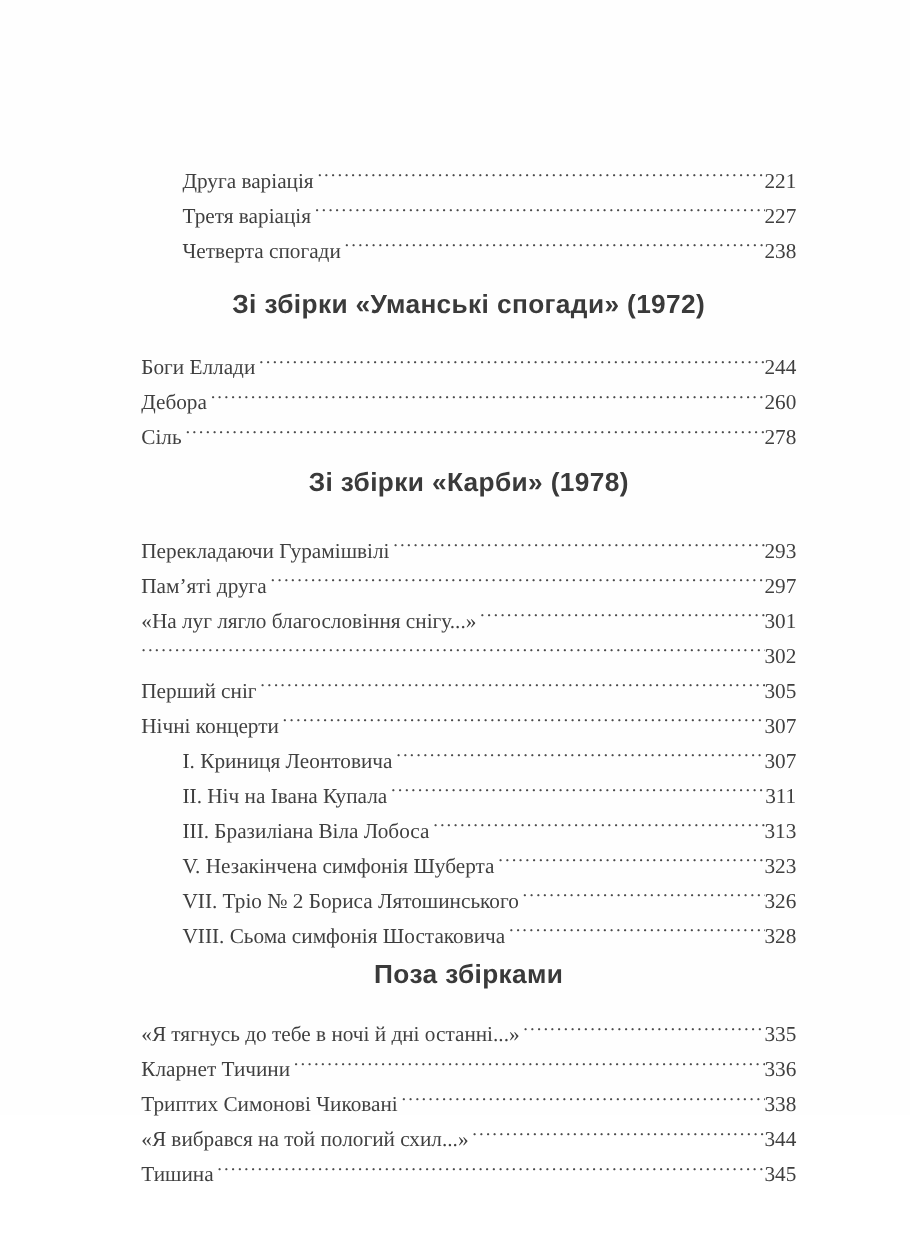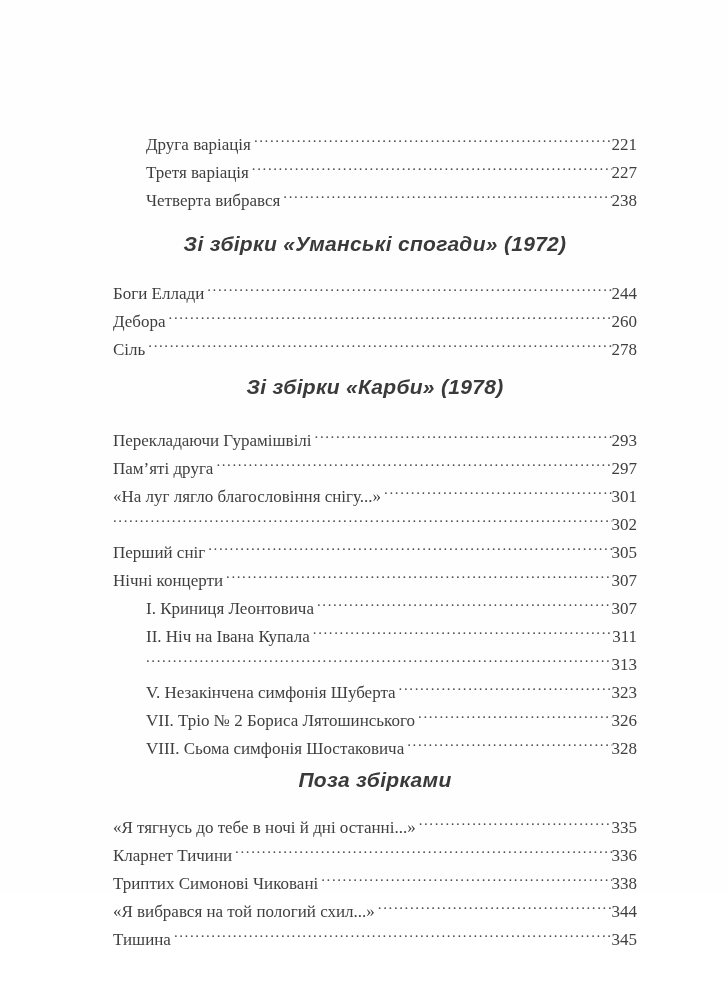--- a/index.html
+++ b/index.html
@@ -60,21 +60,20 @@
   }
   .section-heading {
     font-family: "Liberation Sans", "DejaVu Sans", sans-serif;
     font-weight: 600;
     font-size: 21px;
     line-height: 27px;
     letter-spacing: 0.3px;
     color: #3a3a3a;
     text-align: center;
     margin: 0;
-    font-style: italic;
   }
   .heading-1 { margin: 18px 0 20px 0; }
   .heading-2 { margin: 12px 0 24px 0; }
   .heading-3 { margin: 6px 0 18px 0; }
 </style>
 </head>
 <body>
 
 <div class="page">
   <div class="toc">
@@ -84,21 +83,21 @@
         <span class="title">Друга варіація</span>
         <span class="dots"></span>
         <span class="num">221</span>
       </div>
       <div class="entry indent">
         <span class="title">Третя варіація</span>
         <span class="dots"></span>
         <span class="num">227</span>
       </div>
       <div class="entry indent">
-        <span class="title">Четверта вибрався</span>
+        <span class="title">Четверта спогади</span>
         <span class="dots"></span>
         <span class="num">238</span>
       </div>
     </section>
 
     <h2 class="section-heading heading-1">Зі збірки «Уманські спогади» (1972)</h2>
 
     <section>
       <div class="entry">
         <span class="title">Боги Еллади</span>
@@ -153,20 +152,21 @@
         <span class="title">I. Криниця Леонтовича</span>
         <span class="dots"></span>
         <span class="num">307</span>
       </div>
       <div class="entry indent">
         <span class="title">II. Ніч на Івана Купала</span>
         <span class="dots"></span>
         <span class="num">311</span>
       </div>
       <div class="entry indent">
+        <span class="title">III. Бразиліана Віла Лобоса</span>
         <span class="dots"></span>
         <span class="num">313</span>
       </div>
       <div class="entry indent">
         <span class="title">V. Незакінчена симфонія Шуберта</span>
         <span class="dots"></span>
         <span class="num">323</span>
       </div>
       <div class="entry indent">
         <span class="title">VII. Тріо № 2 Бориса Лятошинського</span>

